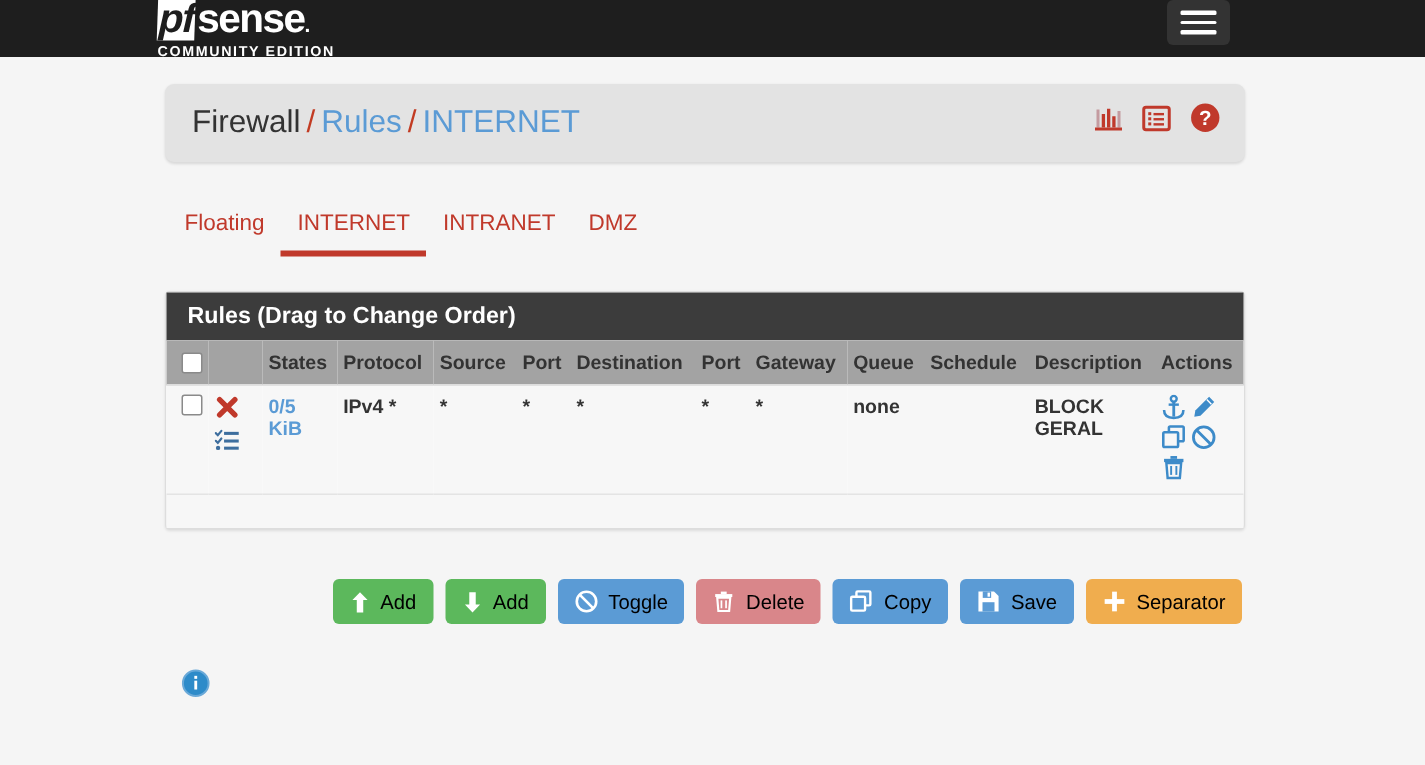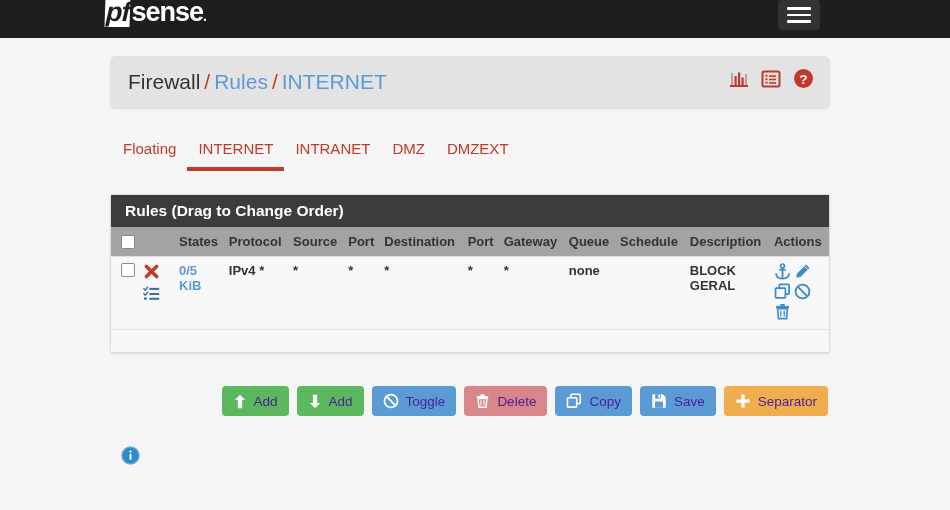--- a/index.html
+++ b/index.html
@@ -129,38 +129,39 @@
   .star { color: #555555; }
 
   
   .btnbar {
     position: absolute; right: 122px; top: 348px;
     display: flex; gap: 8px;
   }
   .btn {
     display: flex; align-items: center; gap: 7px;
     height: 30px; padding: 0 11px;
-    border-radius: 4px; color: #4c1d95;
+    border-radius: 4px; color: #000000;
     font-size: 13.5px; white-space: nowrap;
   }
   .btn.green  { background: #5cb85c; }
   .btn.red    { background: #d9868a; }
   .btn.blue   { background: #5b9bd5; }
   .btn.orange { background: #f0ad4e; }
   .btn svg { display: block; }
 
   
   .infoicon { position: absolute; left: 121px; top: 408px; }
 </style>
 </head>
 <body>
 
 <div class="navbar">
   <div class="brand">
     <div class="brand-logo"><span class="pf-box">pf</span><span>sense</span><span class="dot">.</span></div>
+    <div class="brand-sub">COMMUNITY EDITION</div>
   </div>
   <div class="hamburger">
     <span class="bar"></span>
     <span class="bar"></span>
     <span class="bar"></span>
   </div>
 </div>
 
 <div class="content">
 
@@ -197,21 +198,20 @@
         </svg>
       </span>
     </div>
   </div>
 
   <div class="tabs">
     <div class="tab">Floating</div>
     <div class="tab active">INTERNET</div>
     <div class="tab">INTRANET</div>
     <div class="tab">DMZ</div>
-    <div class="tab">DMZEXT</div>
   </div>
 
   <div class="panel">
     <div class="panel-head">Rules (Drag to Change Order)</div>
 
     <table class="rules">
       <thead>
         <tr>
           <th class="col-chk">
             <span class="cellchk"></span>

